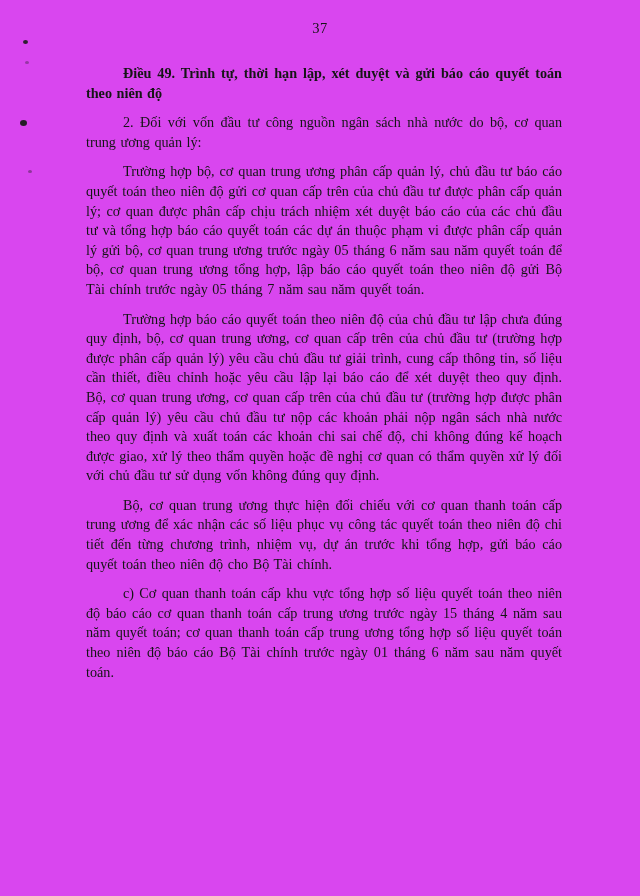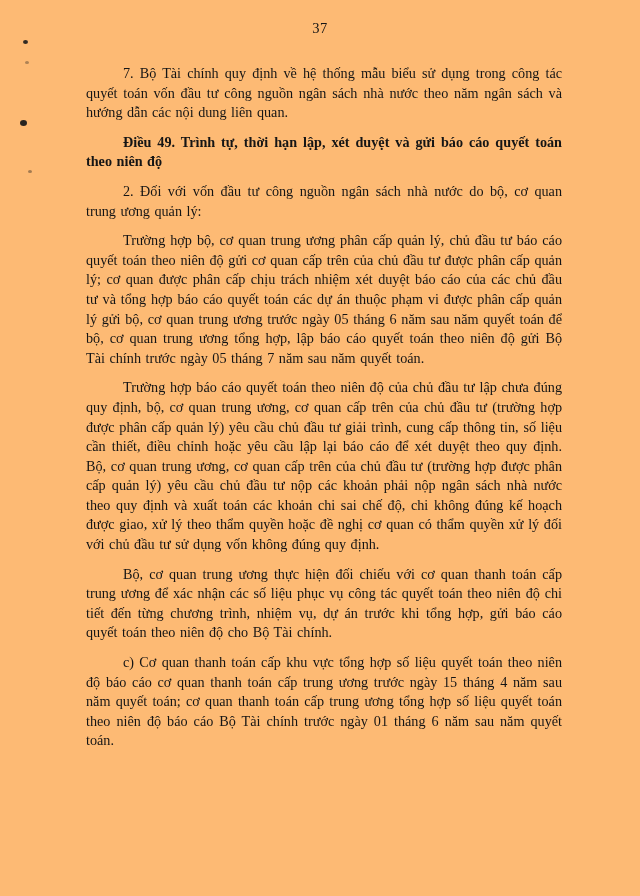--- a/index.html
+++ b/index.html
@@ -4,21 +4,21 @@
 <style>
   html, body {
     margin: 0;
     padding: 0;
     background: #ffffff;
   }
   .sheet {
     position: relative;
     width: 640px;
     height: 896px;
-    background: #fdba74;
+    background: #d946ef;
     color: #151515;
     font-family: "Liberation Serif", "DejaVu Serif", serif;
     overflow: hidden;
   }
   .page-number {
     position: absolute;
     top: 20px;
     left: 0;
     width: 100%;
     text-align: center;
@@ -53,21 +53,20 @@
   .speck.s3 { left: 20px; top: 120px; width: 7px; height: 6px; opacity: .95; }
   .speck.s4 { left: 28px; top: 170px; width: 4px; height: 3px; opacity: .4; }
 </style>
 </head>
 <body>
 
 <div class="sheet">
   <div class="page-number">37</div>
 
   <div class="content">
-    <p>7. Bộ Tài chính quy định về hệ thống mẫu biểu sử dụng trong công tác quyết toán vốn đầu tư công nguồn ngân sách nhà nước theo năm ngân sách và hướng dẫn các nội dung liên quan.</p>
     <p class="heading">Điều 49. Trình tự, thời hạn lập, xét duyệt và gửi báo cáo quyết toán theo niên độ</p>
     <p>2. Đối với vốn đầu tư công nguồn ngân sách nhà nước do bộ, cơ quan trung ương quản lý:</p>
     <p>Trường hợp bộ, cơ quan trung ương phân cấp quản lý, chủ đầu tư báo cáo quyết toán theo niên độ gửi cơ quan cấp trên của chủ đầu tư được phân cấp quản lý; cơ quan được phân cấp chịu trách nhiệm xét duyệt báo cáo của các chủ đầu tư và tổng hợp báo cáo quyết toán các dự án thuộc phạm vi được phân cấp quản lý gửi bộ, cơ quan trung ương trước ngày 05 tháng 6 năm sau năm quyết toán để bộ, cơ quan trung ương tổng hợp, lập báo cáo quyết toán theo niên độ gửi Bộ Tài chính trước ngày 05 tháng 7 năm sau năm quyết toán.</p>
     <p>Trường hợp báo cáo quyết toán theo niên độ của chủ đầu tư lập chưa đúng quy định, bộ, cơ quan trung ương, cơ quan cấp trên của chủ đầu tư (trường hợp được phân cấp quản lý) yêu cầu chủ đầu tư giải trình, cung cấp thông tin, số liệu cần thiết, điều chỉnh hoặc yêu cầu lập lại báo cáo để xét duyệt theo quy định. Bộ, cơ quan trung ương, cơ quan cấp trên của chủ đầu tư (trường hợp được phân cấp quản lý) yêu cầu chủ đầu tư nộp các khoản phải nộp ngân sách nhà nước theo quy định và xuất toán các khoản chi sai chế độ, chi không đúng kế hoạch được giao, xử lý theo thẩm quyền hoặc đề nghị cơ quan có thẩm quyền xử lý đối với chủ đầu tư sử dụng vốn không đúng quy định.</p>
     <p>Bộ, cơ quan trung ương thực hiện đối chiếu với cơ quan thanh toán cấp trung ương để xác nhận các số liệu phục vụ công tác quyết toán theo niên độ chi tiết đến từng chương trình, nhiệm vụ, dự án trước khi tổng hợp, gửi báo cáo quyết toán theo niên độ cho Bộ Tài chính.</p>
     <p>c) Cơ quan thanh toán cấp khu vực tổng hợp số liệu quyết toán theo niên độ báo cáo cơ quan thanh toán cấp trung ương trước ngày 15 tháng 4 năm sau năm quyết toán; cơ quan thanh toán cấp trung ương tổng hợp số liệu quyết toán theo niên độ báo cáo Bộ Tài chính trước ngày 01 tháng 6 năm sau năm quyết toán.</p>
   </div>
 
   <div class="speck s1"></div>
   <div class="speck s2"></div>

